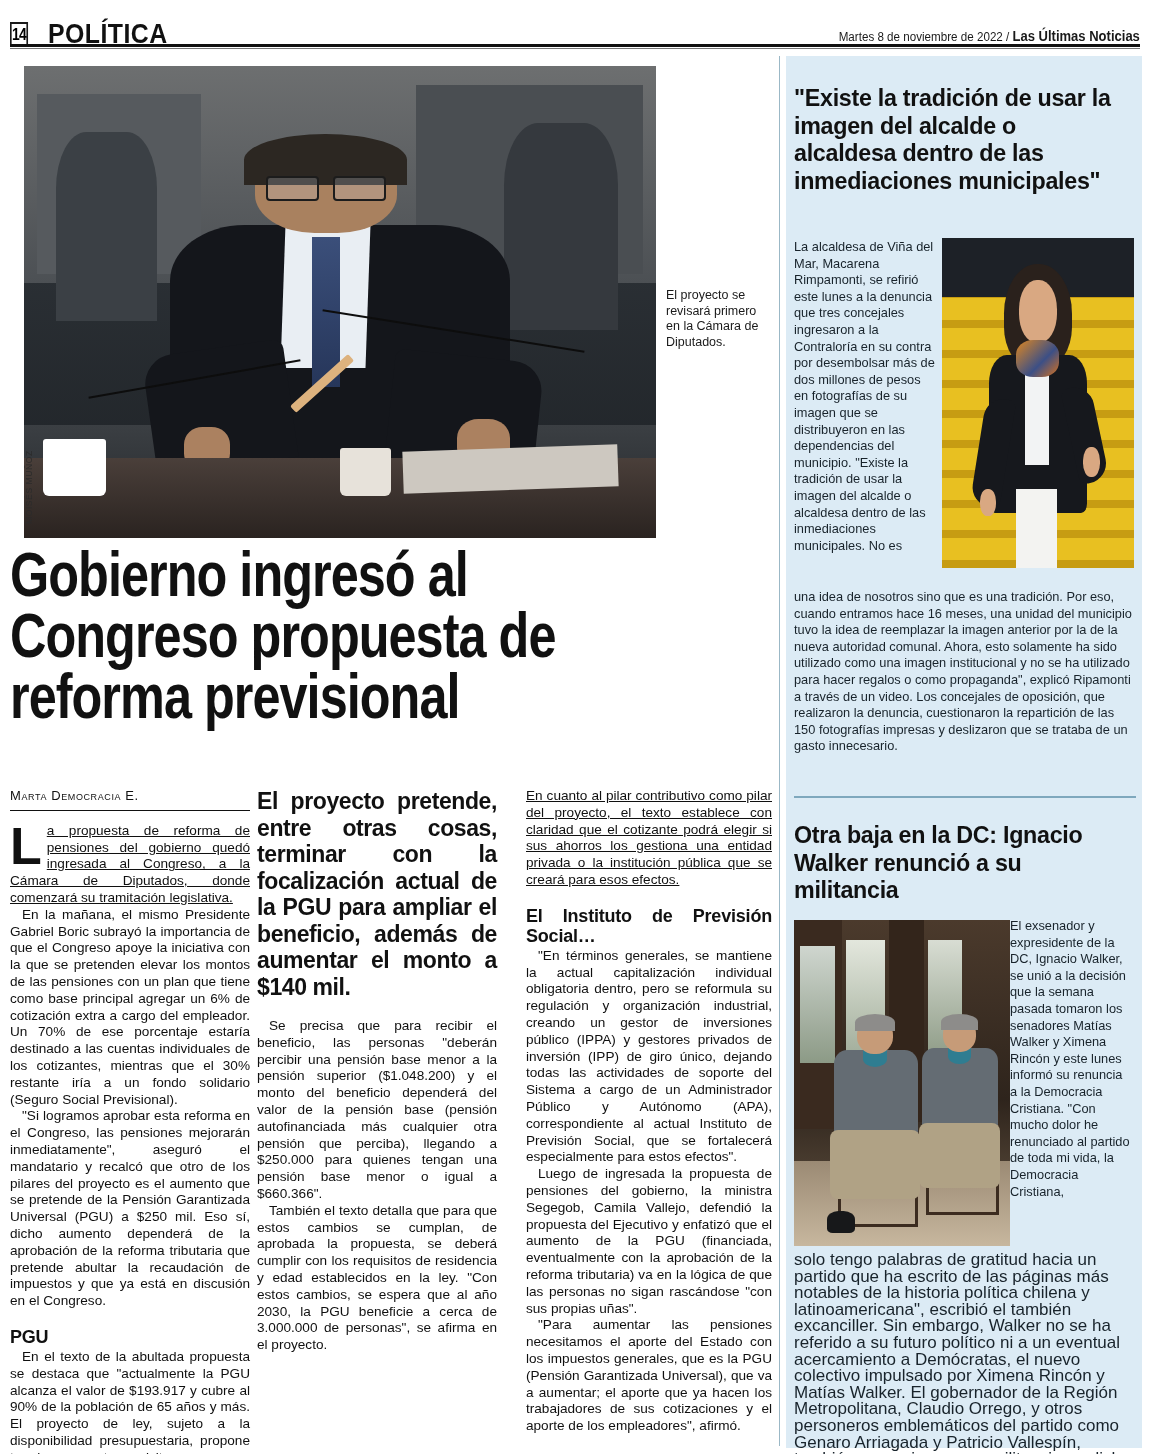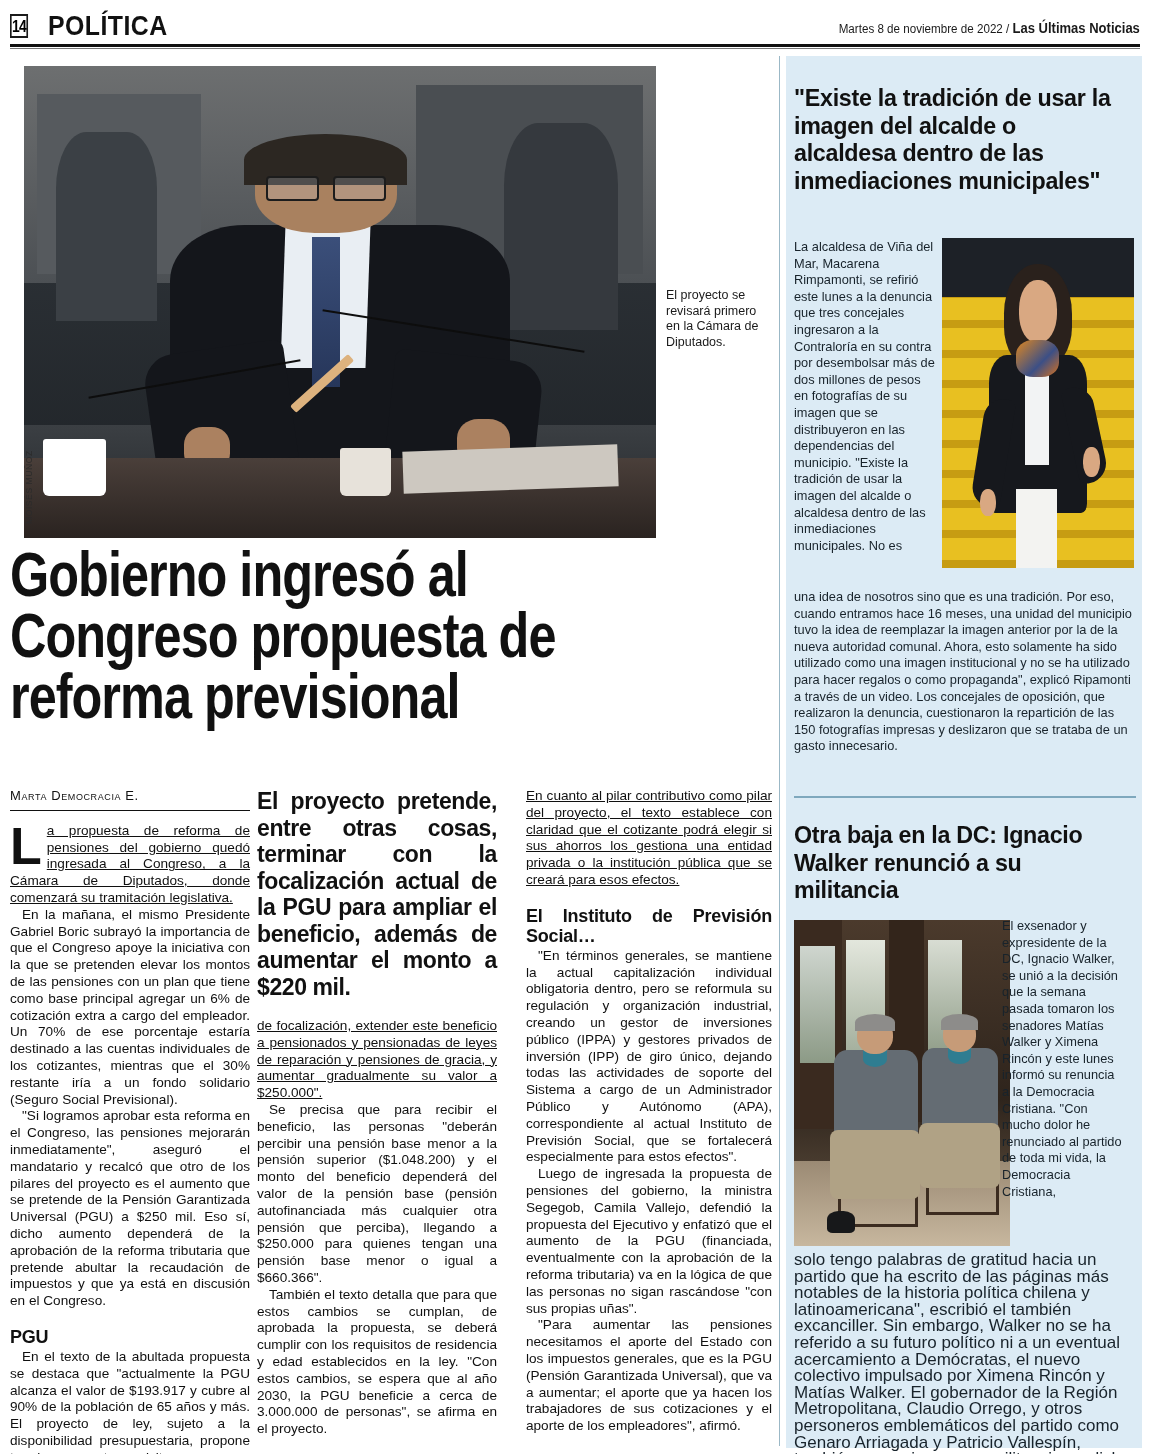--- a/index.html
+++ b/index.html
@@ -15,21 +15,21 @@
     position: relative;
     width: 1150px;
     height: 1454px;
     background: #ffffff;
     overflow: hidden;
   }
 
   
   .masthead {
     position: absolute;
-    left: 10px; top: 12px;
+    left: 10px; top: 20px;
     width: 1130px; height: 34px;
   }
   .page-num-box {
     position: absolute;
     left: 0; top: 2px;
     width: 22px; height: 24px;
     background: #ffffff;
     border: 2px solid #1a1a1a;
     box-sizing: border-box;
     font-weight: bold;
@@ -280,21 +280,21 @@
   }
   .side2-photo {
     position: absolute;
     left: 8px; top: 864px;
     width: 216px; height: 326px;
     overflow: hidden;
     background: #3a2c21;
   }
   .side2-text {
     position: absolute;
-    left: 216px; top: 862px;
+    left: 224px; top: 862px;
     width: 120px;
     font-size: 12.8px;
     line-height: 16.6px;
     color: #18232b;
   }
   .side2-text2 {
     position: absolute;
     left: 8px; top: 1196px;
     width: 342px;
     font-size: 17px;
@@ -429,22 +429,21 @@
     <div class="bcol c1">
       <div class="byline">Marta Democracia E.</div>
       <p class="first dropcap-para"><span class="dropcap">L</span><span>a propuesta de reforma de pensiones del gobierno quedó ingresada al Congreso, a la Cámara de Diputados, donde comenzará su tramitación legislativa.</span></p>
       <p>En la mañana, el mismo Presidente Gabriel Boric subrayó la importancia de que el Congreso apoye la iniciativa con la que se pretenden elevar los montos de las pensiones con un plan que tiene como base principal agregar un 6% de cotización extra a cargo del empleador. Un 70% de ese porcentaje estaría destinado a las cuentas individuales de los cotizantes, mientras que el 30% restante iría a un fondo solidario (Seguro Social Previsional).</p>
       <p>"Si logramos aprobar esta reforma en el Congreso, las pensiones mejorarán inmediatamente", aseguró el mandatario y recalcó que otro de los pilares del proyecto es el aumento que se pretende de la Pensión Garantizada Universal (PGU) a $250 mil. Eso sí, dicho aumento dependerá de la aprobación de la reforma tributaria que pretende abultar la recaudación de impuestos y que ya está en discusión en el Congreso.</p>
       <div class="subhead">PGU</div>
       <p>En el texto de la abultada propuesta se destaca que "actualmente la PGU alcanza el valor de $193.917 y cubre al 90% de la población de 65 años y más. El proyecto de ley, sujeto a la disponibilidad presupuestaria, propone terminar con este requisito</p>
     </div>
 
     <div class="bcol c2">
-      <div class="pullquote">El proyecto pretende, entre otras cosas, terminar con la focalización actual de la PGU para ampliar el beneficio, además de aumentar el monto a $220 mil.</div>
-      <p class="first">de focalización, extender este beneficio a pensionados y pensionadas de leyes de reparación y pensiones de gracia, y aumentar gradualmente su valor a $250.000".</p>
+      <div class="pullquote">El proyecto pretende, entre otras cosas, terminar con la focalización actual de la PGU para ampliar el beneficio, además de aumentar el monto a $140 mil.</div>
       <p>Se precisa que para recibir el beneficio, las personas "deberán percibir una pensión base menor a la pensión superior ($1.048.200) y el monto del beneficio dependerá del valor de la pensión base (pensión autofinanciada más cualquier otra pensión que perciba), llegando a $250.000 para quienes tengan una pensión base menor o igual a $660.366".</p>
       <p>También el texto detalla que para que estos cambios se cumplan, de aprobada la propuesta, se deberá cumplir con los requisitos de residencia y edad establecidos en la ley. "Con estos cambios, se espera que al año 2030, la PGU beneficie a cerca de 3.000.000 de personas", se afirma en el proyecto.</p>
     </div>
 
     <div class="bcol c3">
       <p class="first">En cuanto al pilar contributivo como pilar del proyecto, el texto establece con claridad que el cotizante podrá elegir si sus ahorros los gestiona una entidad privada o la institución pública que se creará para esos efectos.</p>
       <div class="subhead">El Instituto de Previsión Social…</div>
       <p>"En términos generales, se mantiene la actual capitalización individual obligatoria dentro, pero se reformula su regulación y organización industrial, creando un gestor de inversiones público (IPPA) y gestores privados de inversión (IPP) de giro único, dejando todas las actividades de soporte del Sistema a cargo de un Administrador Público y Autónomo (APA), correspondiente al actual Instituto de Previsión Social, que se fortalecerá especialmente para estos efectos".</p>
       <p>Luego de ingresada la propuesta de pensiones del gobierno, la ministra Segegob, Camila Vallejo, defendió la propuesta del Ejecutivo y enfatizó que el aumento de la PGU (financiada, eventualmente con la aprobación de la reforma tributaria) va en la lógica de que las personas no sigan rascándose "con sus propias uñas".</p>
       <p>"Para aumentar las pensiones necesitamos el aporte del Estado con los impuestos generales, que es la PGU (Pensión Garantizada Universal), que va a aumentar; el aporte que ya hacen los trabajadores de sus cotizaciones y el aporte de los empleadores", afirmó.</p>

